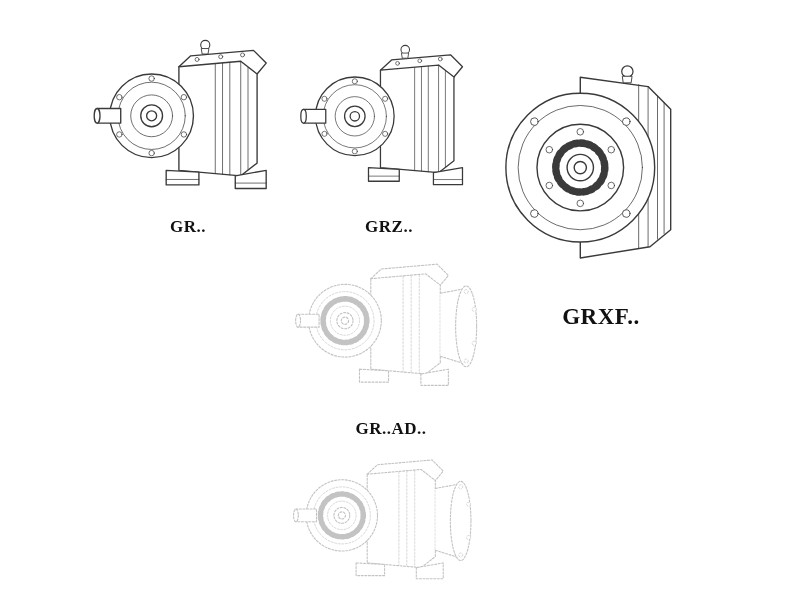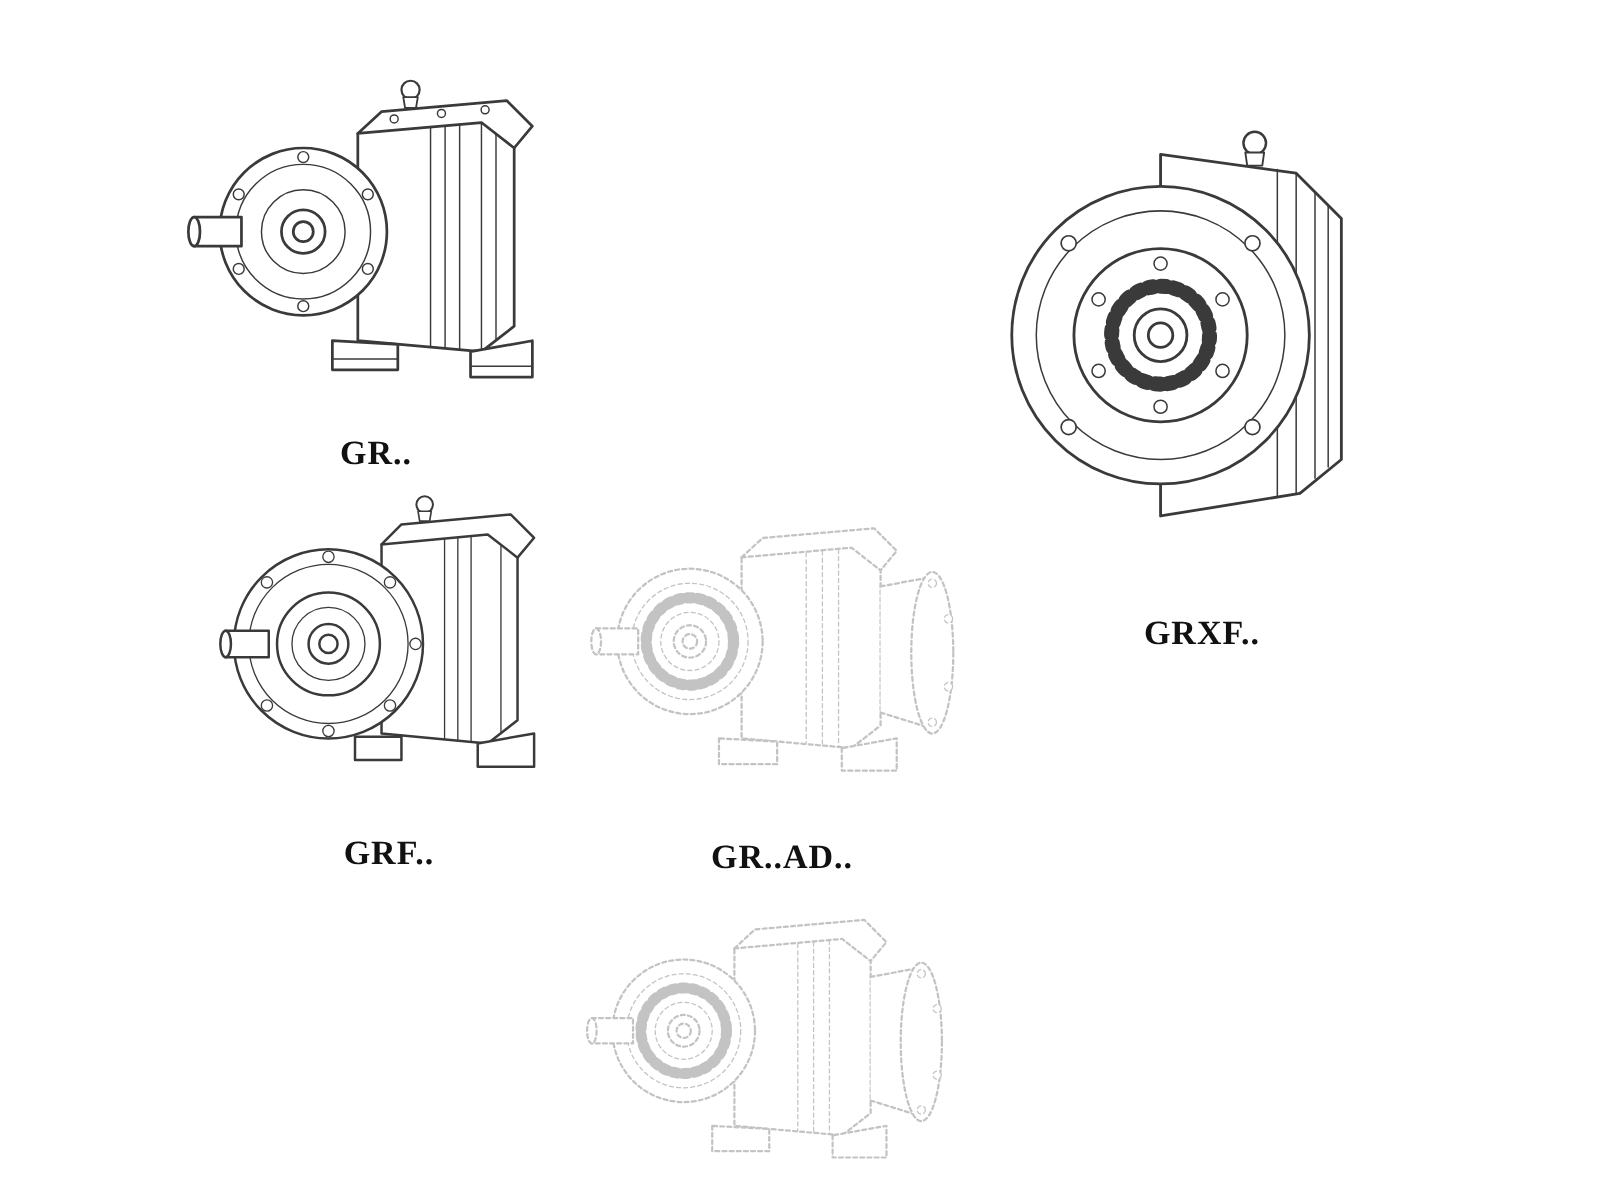--- a/index.html
+++ b/index.html
@@ -35,21 +35,21 @@
   }
   figcaption.label{
     height:26px;line-height:26px;
     font-weight:700;
     font-size:17px;
     letter-spacing:0.5px;
     color:var(--label);
     white-space:nowrap;
   }
   figcaption.label-lg{
-    font-size:17px;
+    font-size:23px;
   }
   .defs-holder{position:absolute;width:0;height:0;overflow:hidden;}
 </style>
 </head>
 <body>
 
 <div class="page">
 
   <svg class="defs-holder" aria-hidden="true">
     <defs>
@@ -221,34 +221,34 @@
     </defs>
   </svg>
 
   <figure class="cell" style="left:88px;top:2px;width:200px;height:208px">
     <svg class="art" viewBox="0 0 220 190">
       <use href="#sym-gr" width="220" height="190"></use>
     </svg>
     <figcaption class="label">GR..</figcaption>
   </figure>
 
+  <figure class="cell" style="left:295px;top:2px;width:188px;height:208px">
+    <svg class="art" viewBox="0 0 220 190">
+      <use href="#sym-gr" width="220" height="190"></use>
+    </svg>
+    <figcaption class="label">GRZ..</figcaption>
+  </figure>
 
   <figure class="cell" style="left:488px;top:2px;width:226px;height:298px">
     <svg class="art" viewBox="0 0 240 235">
       <use href="#sym-grxf" width="240" height="235"></use>
     </svg>
     <figcaption class="label label-lg">GRXF..</figcaption>
   </figure>
 
-  <figure class="cell" style="left:92px;top:212px;width:205px;height:198px">
-    <svg class="art" viewBox="0 0 225 205">
-      <use href="#sym-grf" width="225" height="205"></use>
-    </svg>
-    <figcaption class="label">GRF..</figcaption>
-  </figure>
 
   <figure class="cell" style="left:290px;top:212px;width:202px;height:200px">
     <svg class="art ghost" viewBox="0 0 250 195">
       <use href="#sym-gram" width="250" height="195"></use>
     </svg>
     <figcaption class="label">GR..AD..</figcaption>
   </figure>
 
 
   <figure class="cell" style="left:288px;top:415px;width:198px;height:183px">

